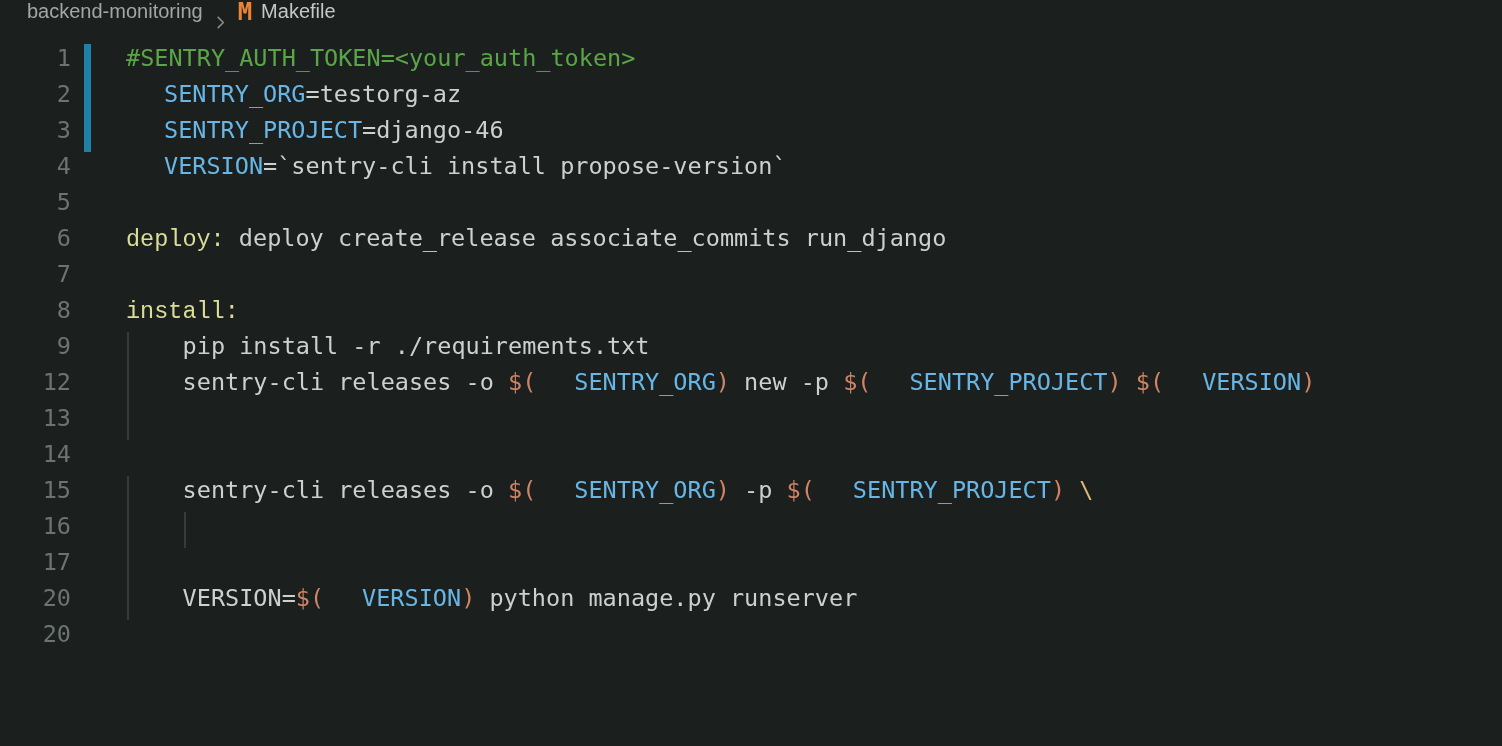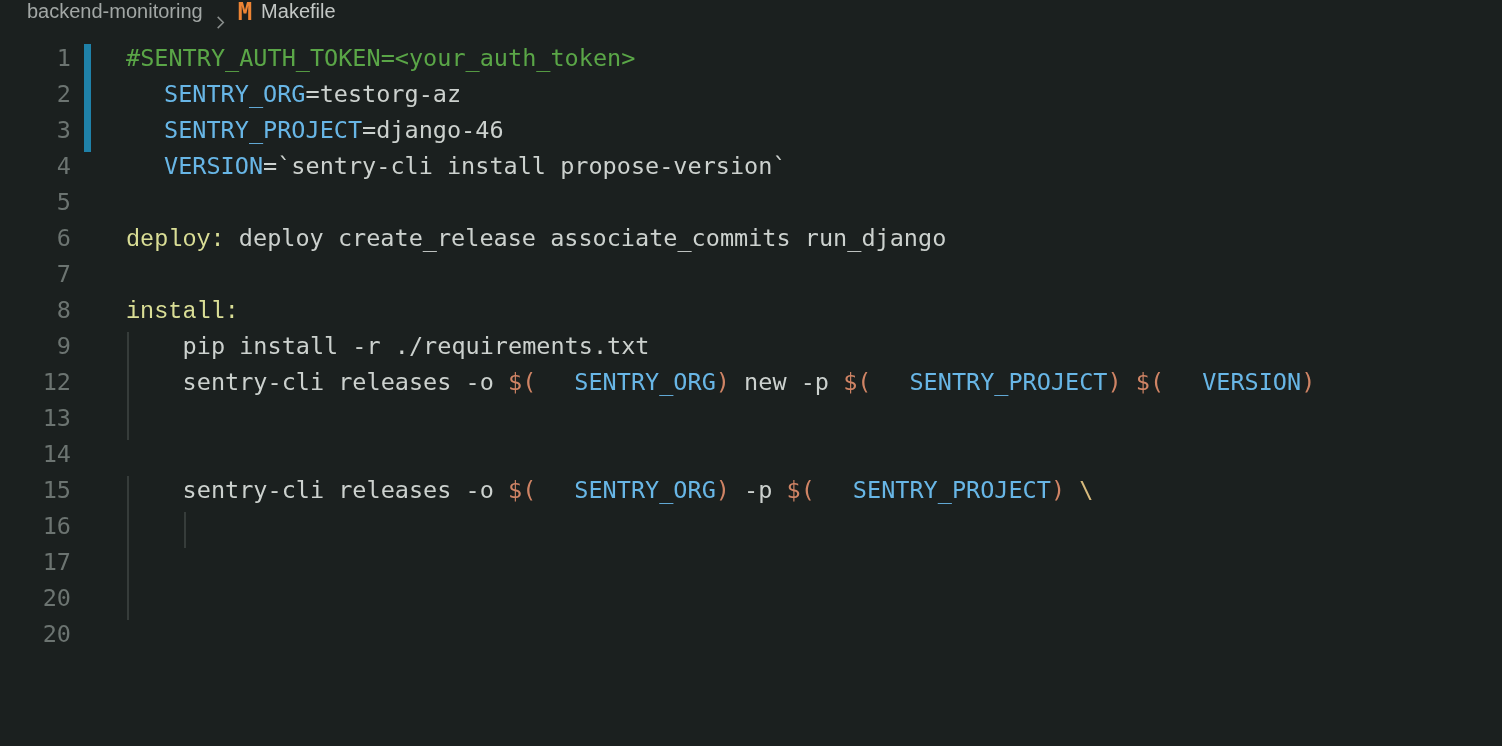--- a/index.html
+++ b/index.html
@@ -175,20 +175,21 @@
 
     <div class="gutter">17</div>
 
     <div class="code"></div>
   <div class="guide" style="left: 127px;"></div>
     </div>
     <div class="line">
 
     <div class="gutter">20</div>
 
+    <div class="code"><span class="tok tok-plain">    VERSION=</span><span class="tok tok-punct">$(</span><span class="tok tok-var">VERSION</span><span class="tok tok-punct">)</span><span class="tok tok-plain"> python manage.py runserver</span></div>
   <div class="guide" style="left: 127px;"></div>
     </div>
     <div class="line">
 
     <div class="gutter">20</div>
 
     <div class="code"></div>
   </div>
   </div>
 

